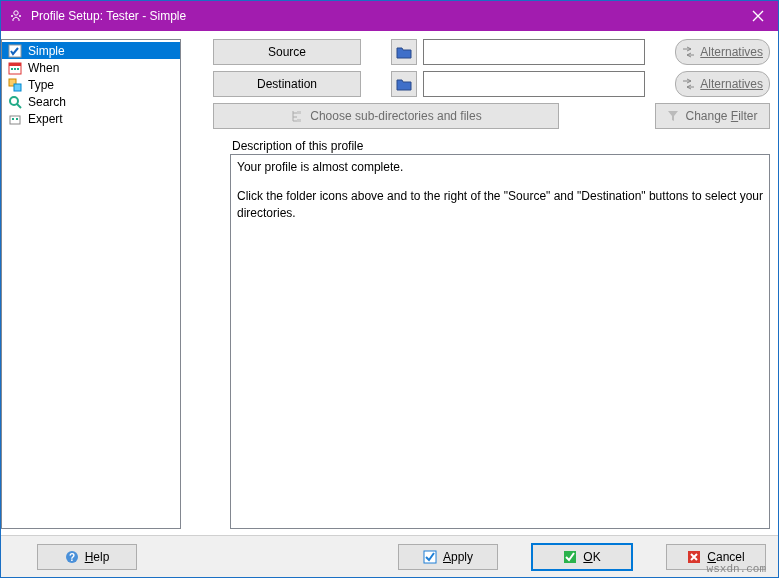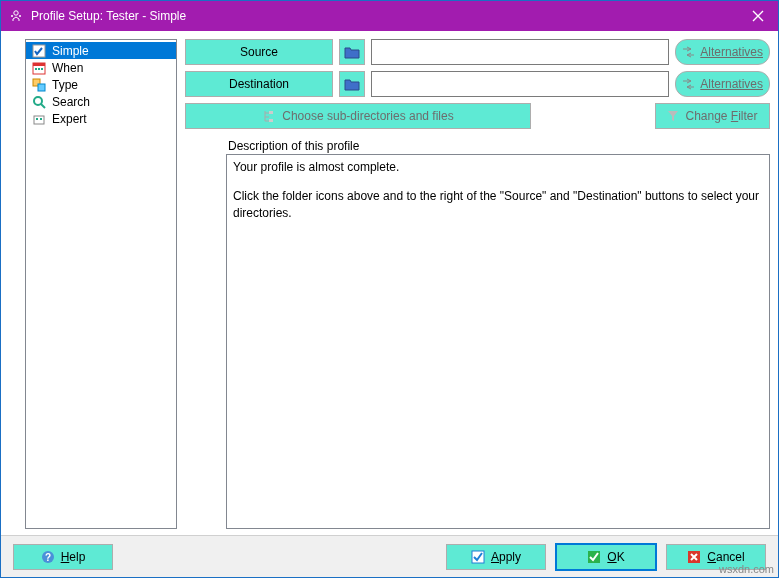--- a/index.html
+++ b/index.html
@@ -3,43 +3,43 @@
 <meta charset="utf-8">
 <style>
   * { box-sizing: border-box; font-family: "Segoe UI", Tahoma, sans-serif; }
   body { margin: 0; padding: 0; background: #fff; }
   .window { width: 779px; height: 578px; border: 1px solid #1a6fc4; display: flex; flex-direction: column; background: #fff; position: relative; }
   .titlebar { height: 30px; background: #a21caf; color: #fff; display: flex; align-items: center; padding: 0 8px; font-size: 12px; }
   .titlebar .appicon { margin-right: 8px; display:inline-flex; }
   .titlebar .title { flex: 1; }
   .titlebar .close { width: 40px; height: 30px; display: flex; align-items: center; justify-content: center; cursor: default; margin-right:-8px;}
   .body { flex: 1; display: flex; padding: 8px 8px 6px 0; gap: 0; overflow: hidden; }
-  .sidebar { width: 152px; border: 1px solid #828790; margin: 0 8px 0 24px; background: #fff; padding: 2px 0; }
+  .sidebar { width: 180px; border: 1px solid #828790; margin: 0 8px 0 0; background: #fff; padding: 2px 0; }
   .sbitem { height: 17px; display: flex; align-items: center; gap: 6px; padding: 0 6px; font-size: 12px; cursor: default; }
   .sbitem.selected { background: #0078d7; color: #fff; }
   .sbitem .sbicon { width: 14px; height: 14px; display: inline-flex; align-items:center; justify-content:center; }
   .main { flex: 1; display: flex; flex-direction: column; gap: 6px; }
   .row { display: flex; gap: 6px; align-items: stretch; height: 26px; }
-  .btn { border: 1px solid #adadad; background: #5eead4; font-size: 12px; display: inline-flex; align-items: center; justify-content: center; gap: 6px; cursor: default; }
+  .btn { border: 1px solid #adadad; background: #e5e5e5; font-size: 12px; display: inline-flex; align-items: center; justify-content: center; gap: 6px; cursor: default; margin-left: 24px; }
   .btn.disabled { color: #6d6d6d; }
   .srcdest-btn { width: 148px; }
   .folder-btn { width: 26px; padding:0; }
   .path-input { flex: 1; border: 1px solid #7a7a7a; background: #fff; font-size: 12px; padding: 2px 4px; }
   .alt-btn { width: 95px; border-radius: 12px; }
   .wide-left { width: 346px; }
   .filter-btn { width: 115px; }
   .spacer { flex:1; }
   .desc-group { flex: 1; display: flex; flex-direction: column; margin-top: 4px; padding-left: 41px; }
   .desc-label { font-size: 12px; padding: 0 0 1px 2px; }
   .desc-box { flex: 1; border: 1px solid #828790; background: #fff; padding: 4px 6px; font-size: 12px; line-height: 1.4; }
   .footer { height: 42px; border-top: 1px solid #d0d0d0; display: flex; align-items: center; padding: 0 12px; gap: 10px; background:#f0f0f0;}
   .footer .btn { width: 100px; height: 26px; }
   .footer .help { width: 100px; }
   .underline-first::first-letter { text-decoration: underline; }
-  .watermark { position:absolute; right:4px; bottom:2px; font-size:11px; color:#888; }
+  .watermark { position:absolute; right:12px; bottom:2px; font-size:11px; color:#888;font-family:Liberation Mono, monospace; }
 </style>
 </head>
 <body>
 
 <div class="window">
 
   <div class="titlebar">
     <span class="appicon">
       <svg width="14" height="14" viewBox="0 0 14 14">
           <circle cx="7" cy="4" r="2.2" fill="none" stroke="#fff" stroke-width="1"></circle>

